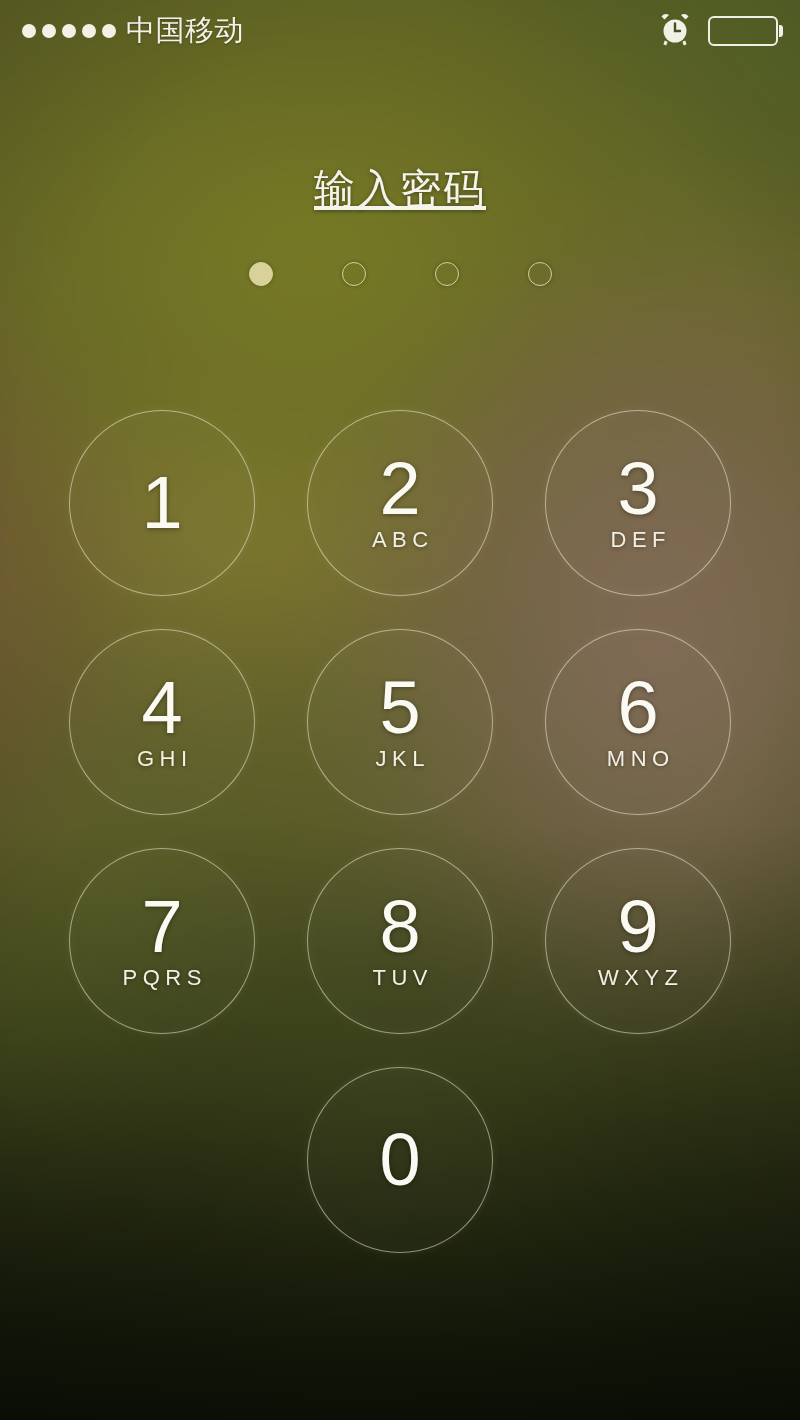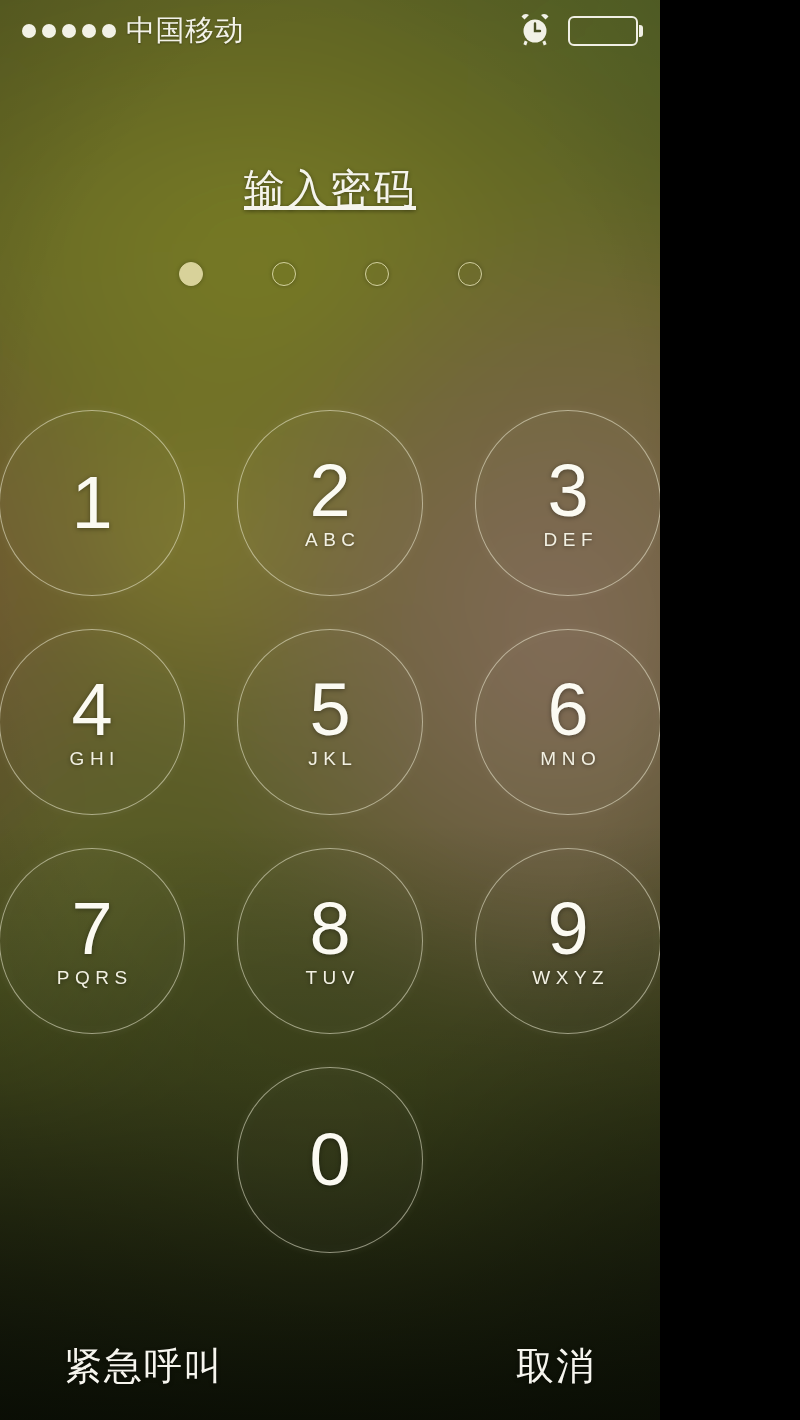--- a/index.html
+++ b/index.html
@@ -6,21 +6,21 @@
     margin: 0;
     padding: 0;
     background: #000;
   }
   body {
     font-family: "Liberation Sans", "DejaVu Sans", sans-serif;
   }
 
   #screen {
     position: relative;
-    width: 660px;
+    width: 800px;
     height: 1420px;
     overflow: hidden;
     background: #a21caf;
     user-select: none;
   }
 
   
   .wall {
     position: absolute;
     inset: -120px;
@@ -164,21 +164,21 @@
                 inset 0 0 18px rgba(255,255,240,0.03);
   }
   .key .digit {
     font-size: 74px;
     font-weight: 300;
     line-height: 0.96;
     color: #fbfaf2;
     text-shadow: 0 1px 5px rgba(0,0,0,0.38);
   }
   .key .letters {
-    font-size: 19px;
+    font-size: 22px;
     letter-spacing: 5.5px;
     margin-top: 2px;
     margin-left: 5.5px;
     color: #f2f0e2;
     text-shadow: 0 1px 4px rgba(0,0,0,0.38);
   }
   .key .letters.empty { height: 0; margin: 0; }
   .key.noletters .digit { line-height: 1; }
 
   
@@ -293,18 +293,14 @@
 
     <div class="krow last">
       <div class="key noletters">
         <span class="digit">0</span>
         <span class="letters empty"></span>
       </div>
     </div>
 
   </div>
 
-  <div class="bottombar">
-    <span class="action">紧急呼叫</span>
-    <span class="action">取消</span>
-  </div>
 
 </div>
 
 </body></html>

